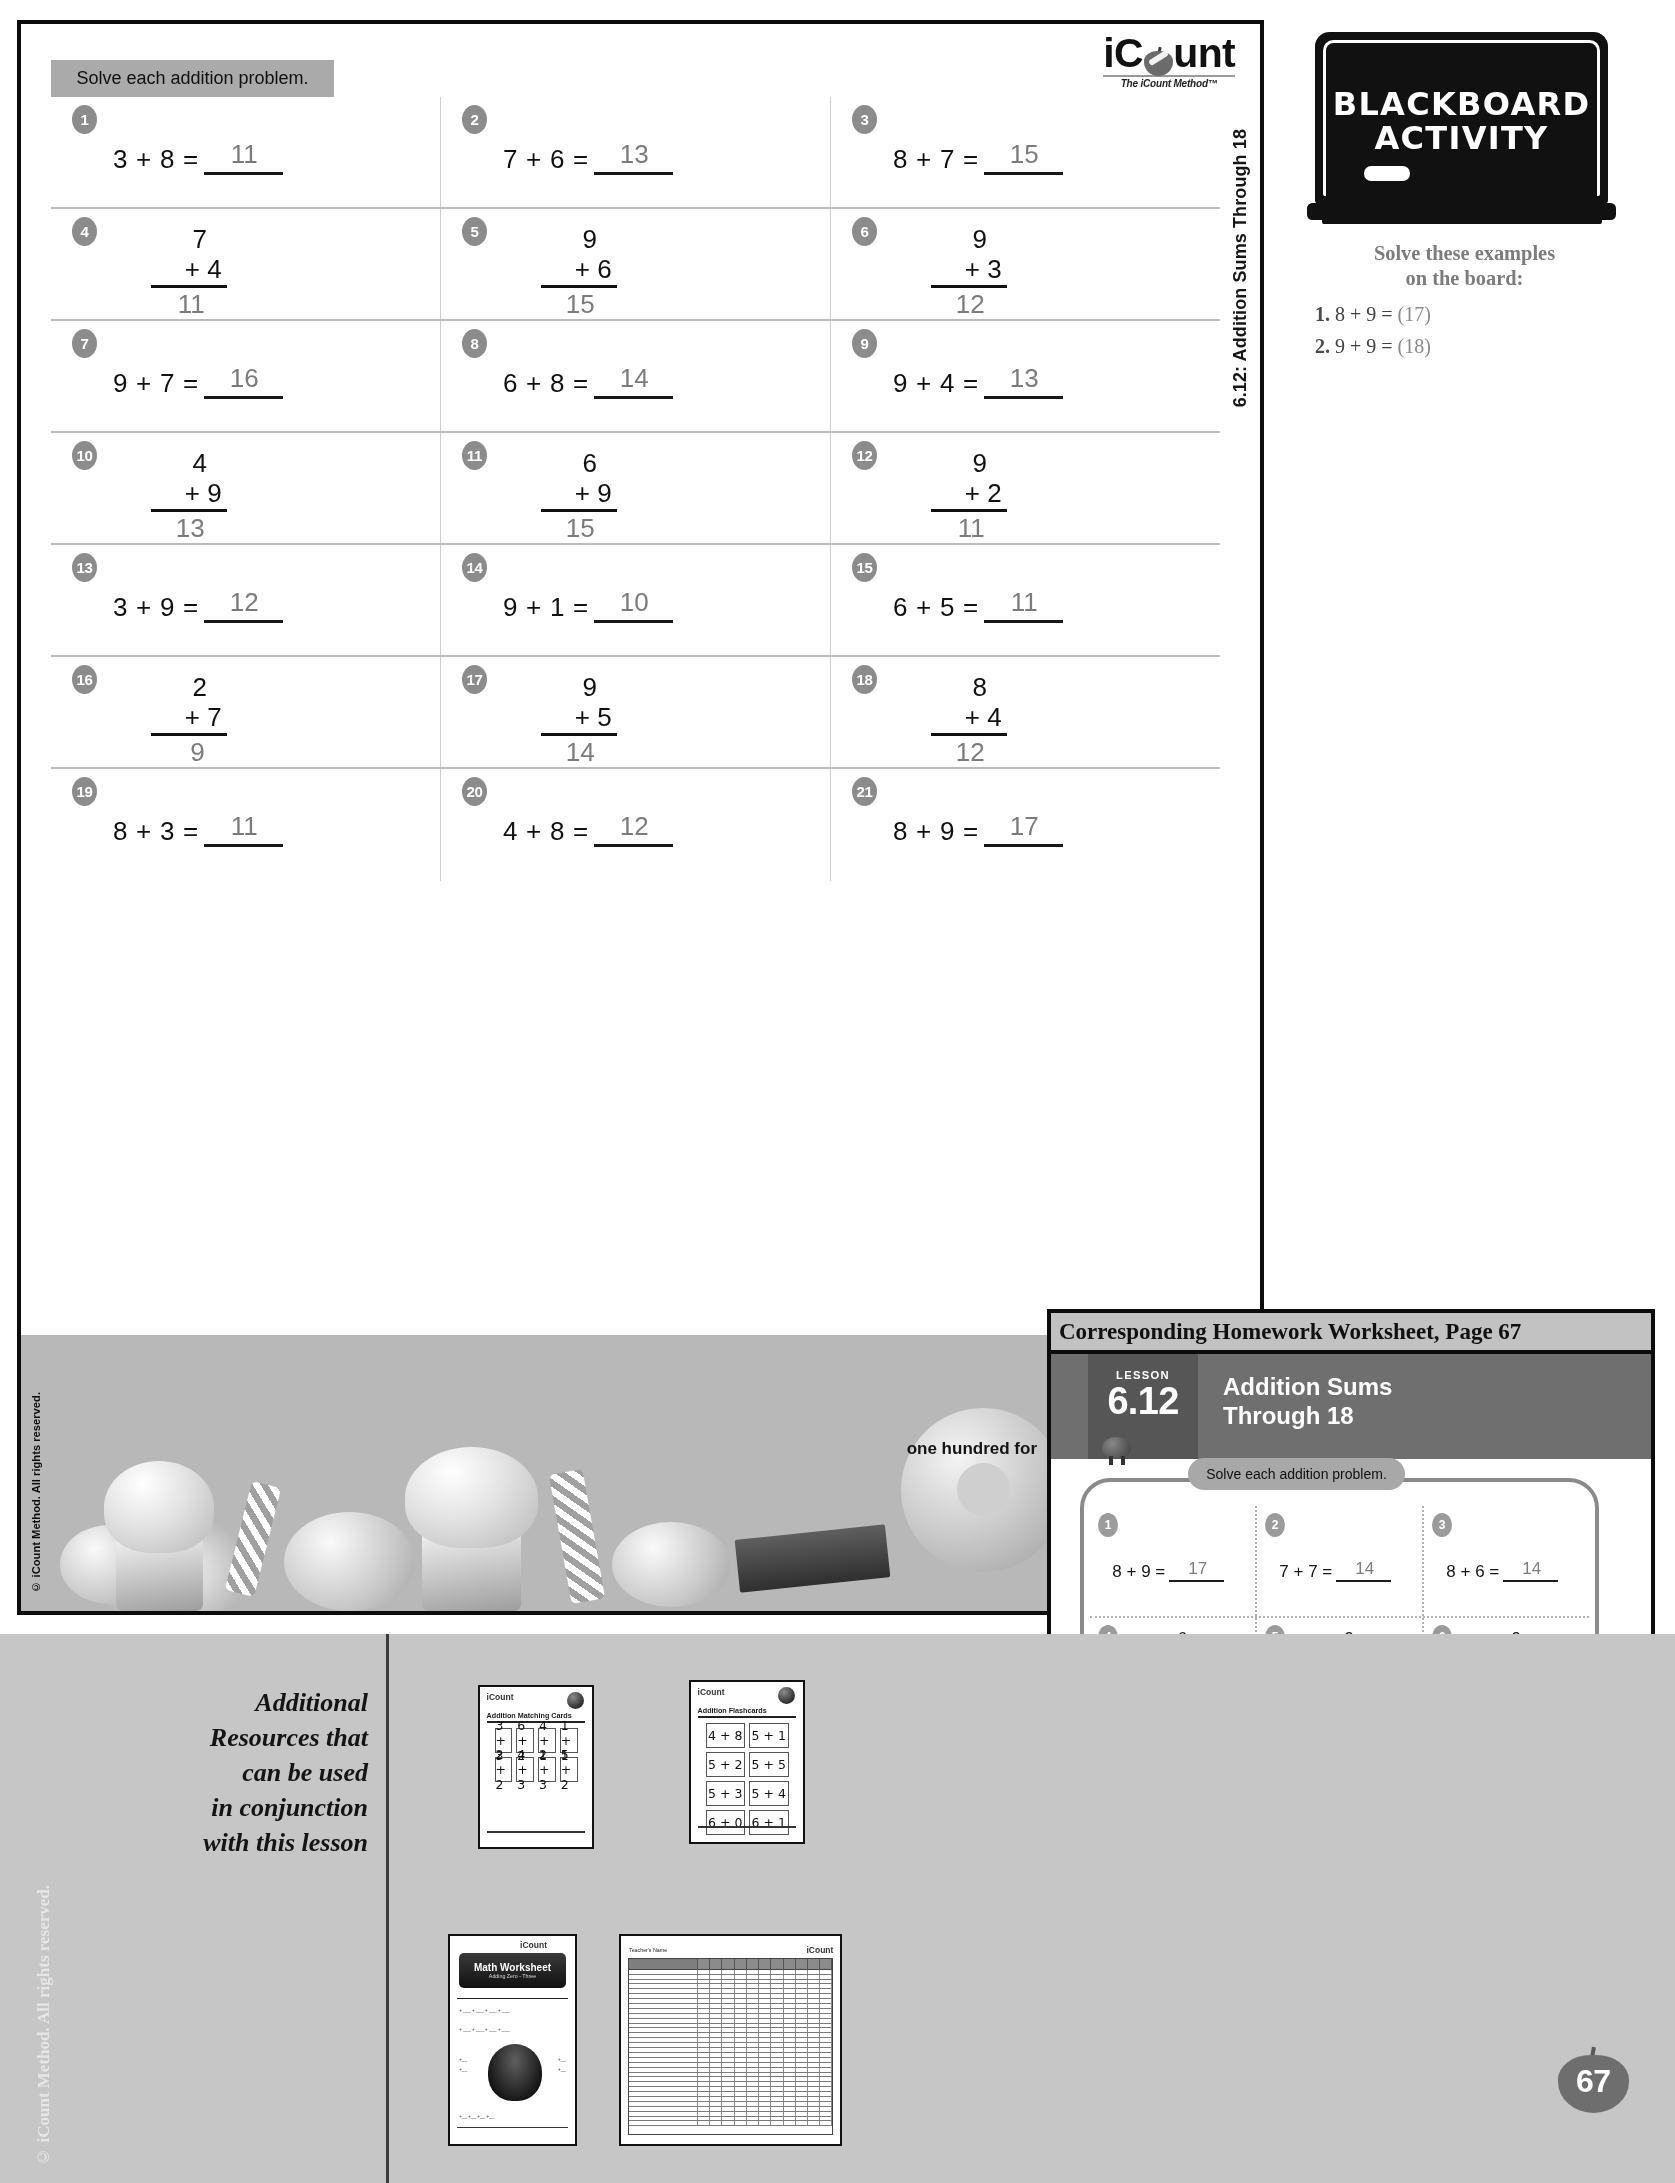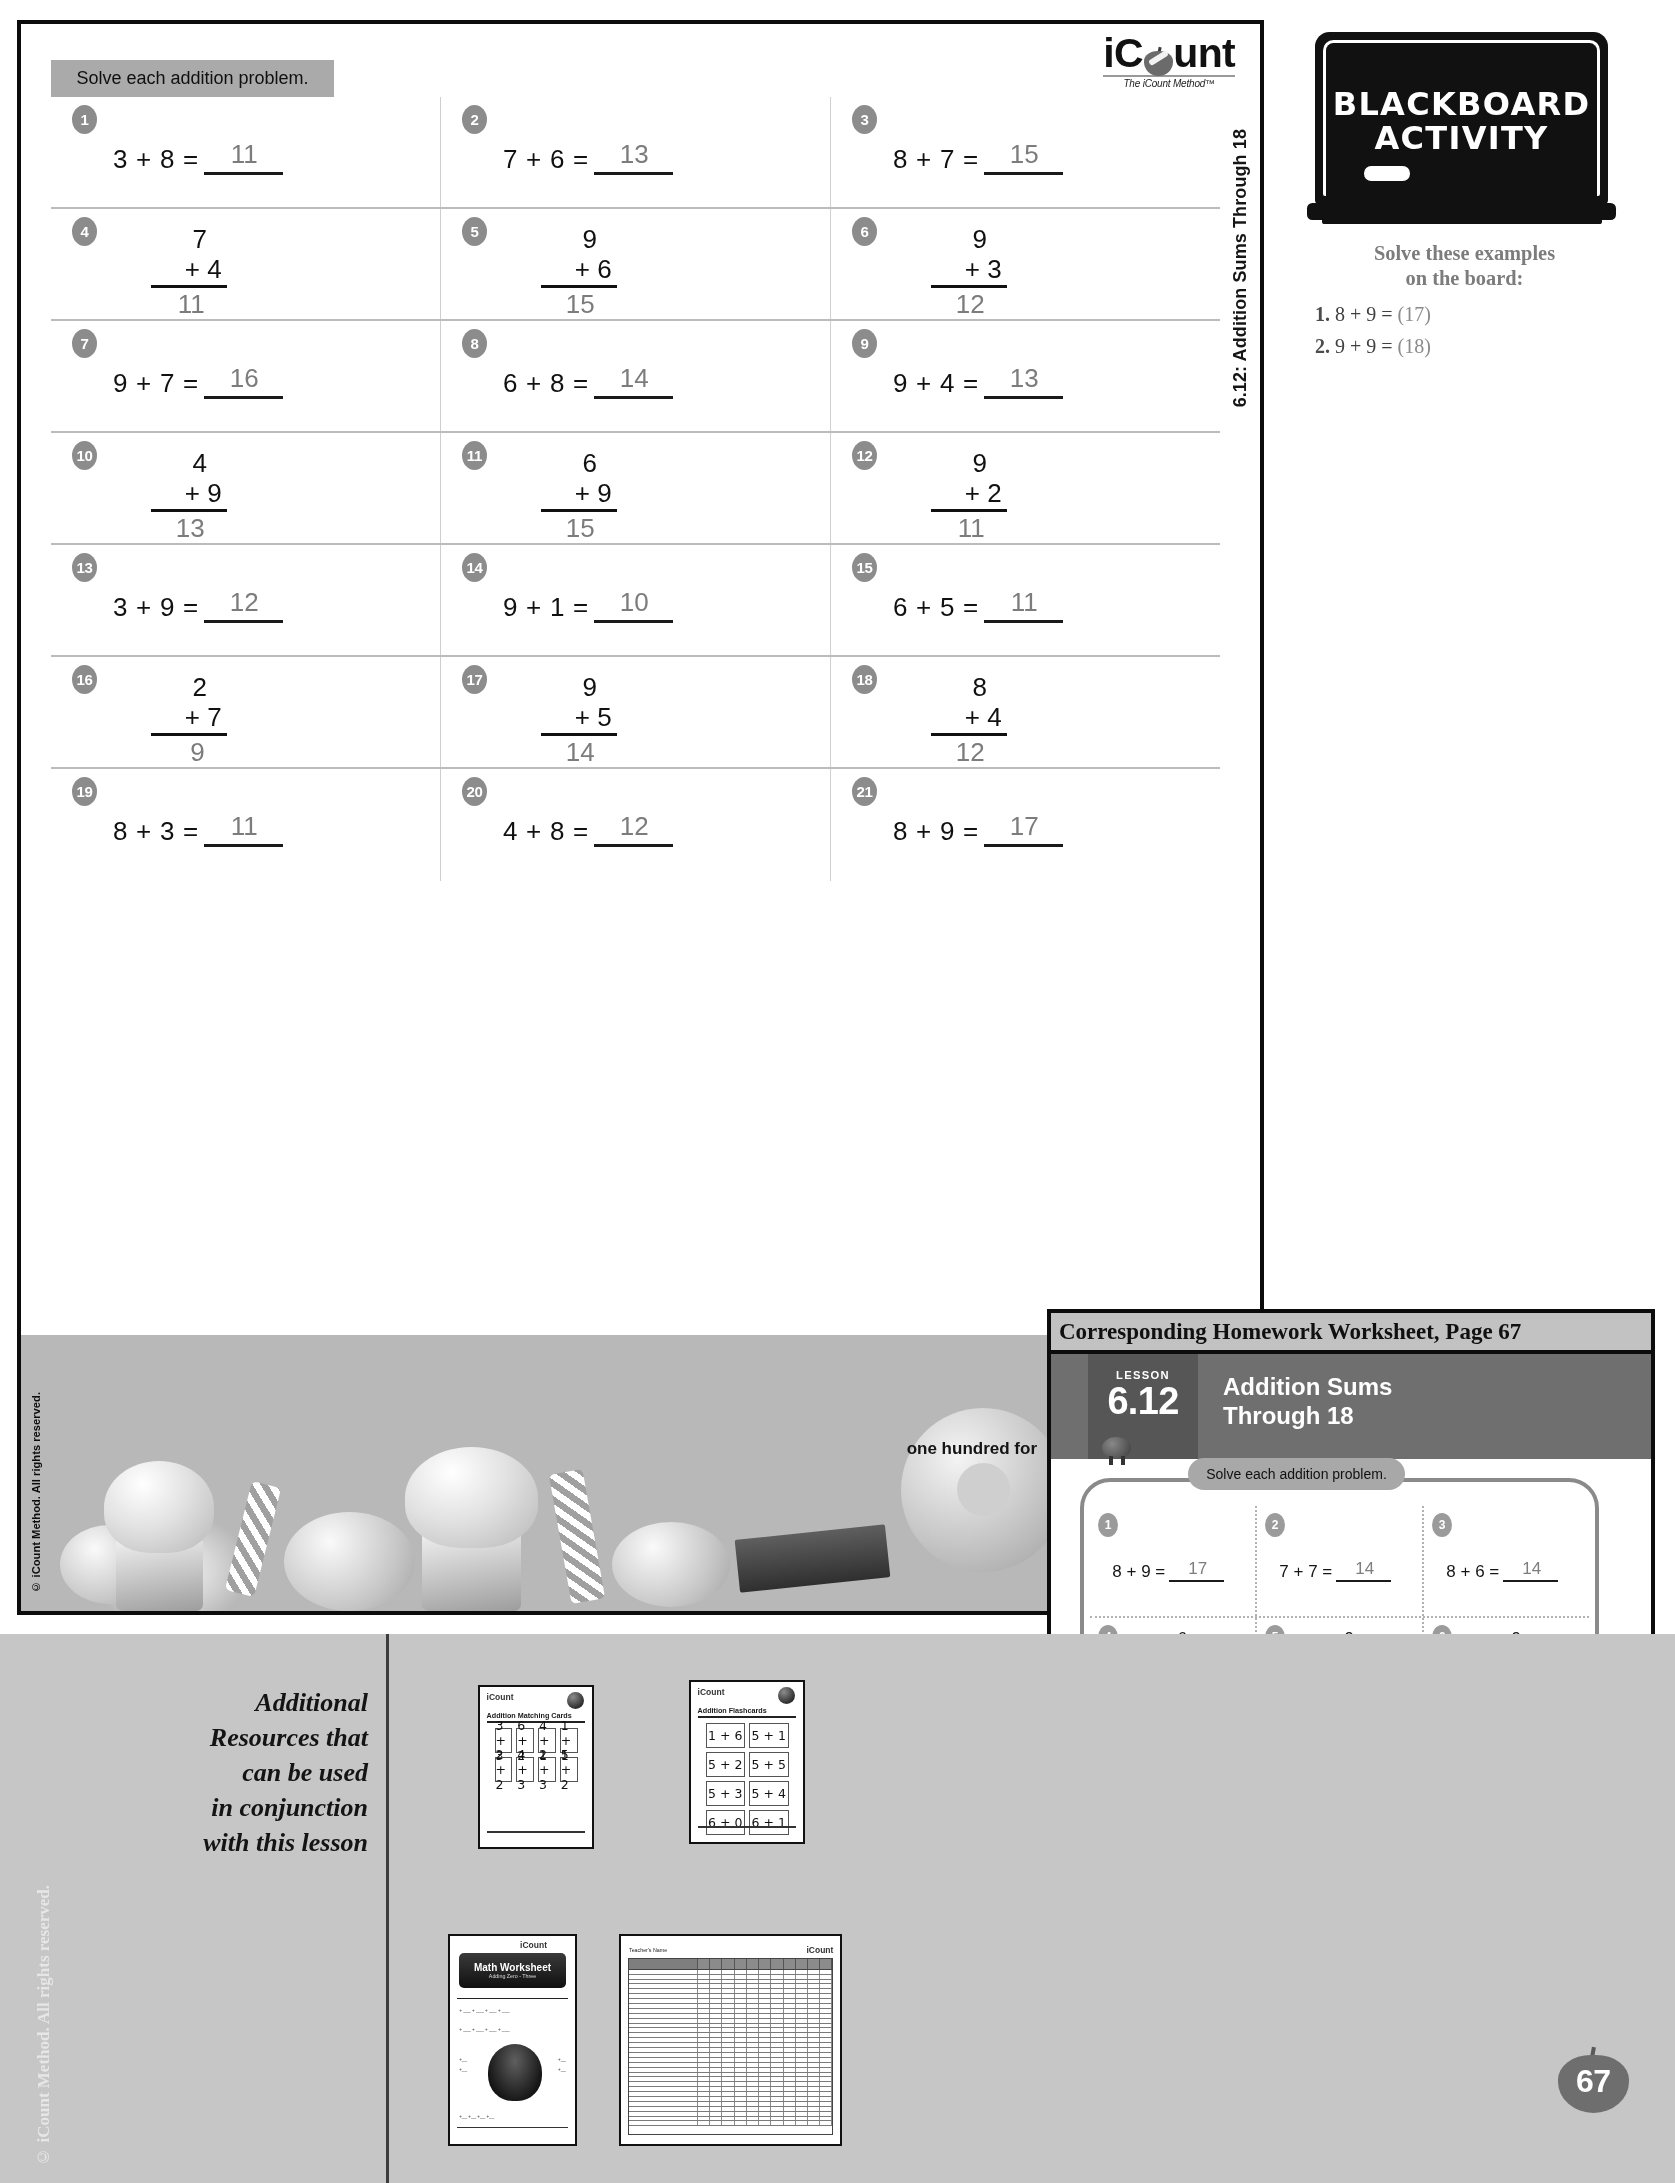--- a/index.html
+++ b/index.html
@@ -22,21 +22,21 @@
 
   
   #logo { position:absolute; right:25px; top:9.2px; text-align:center; }
   #logo-word { font-size:41px; font-weight:700; letter-spacing:-0.7px; color:#111; line-height:41px; font-family:"Liberation Sans", sans-serif; display:flex; align-items:flex-end; }
   #logo-word .ic { }
   #logo-apple { position:relative; display:inline-block; width:29px; height:29px; margin:0 0.7px -2px 0.7px; }
   #logo-apple .body { position:absolute; left:0; top:4px; width:29px; height:25px; background:#6b6b6b; border-radius:48% 48% 52% 52% / 42% 42% 58% 58%; }
   #logo-apple .leafstem { position:absolute; left:14px; top:0px; width:2.6px; height:6.6px; background:#3a3a3a; transform:rotate(12deg); }
   #logo-apple .shine { position:absolute; left:4px; top:8px; width:21px; height:6px; background:#f2f2f2; border-radius:5.3px; transform:rotate(-32deg); }
   #logo-rule { height:2px; background:#9a9a9a; margin-top:0.7px; width:100%; }
-  #logo-tag { font-size:10px; font-weight:400; font-style:italic; color:#222; letter-spacing:-0.2px; margin-top:1.3px; }
+  #logo-tag { font-size:10px; font-weight:700; font-style:italic; color:#222; letter-spacing:-0.2px; margin-top:1.3px; }
 
   
   #lesson-vert {
     position:absolute; right:9.2px; top:105px;
     font-size:18px; font-weight:700; color:#151515;
     writing-mode:vertical-rl; transform:rotate(180deg);
     letter-spacing:0.1px; white-space:nowrap;
   }
 
   
@@ -757,21 +757,21 @@
     <div class="thumb-foot" style="bottom:14.5px;"></div>
   </div>
 
   <div class="thumb" style="left:689px; top:46px; width:116px; height:164px;">
     <div class="stackback" style="left:5.3px; top:-5.3px; width:116px; height:164px; z-index:-1;"></div>
     <div class="thumb-logo">iCount</div>
     <div class="thumb-bird" style="right:8px; top:5.3px;"></div>
     <div class="thumb-title" style="top:24px;">Addition Flashcards</div>
     <div class="thumb-rule" style="top:34px;"></div>
     <div class="thumb-grid" id="tg2" style="left:14.5px; top:41px; right:14.5px; grid-template-columns:1fr 1fr; grid-auto-rows:25px;">
-        <div class="thumb-card">1 + 6</div>
+        <div class="thumb-card">4 + 8</div>
         <div class="thumb-card">5 + 1</div>
         <div class="thumb-card">5 + 2</div>
         <div class="thumb-card">5 + 5</div>
         <div class="thumb-card">5 + 3</div>
         <div class="thumb-card">5 + 4</div>
         <div class="thumb-card">6 + 0</div>
         <div class="thumb-card">6 + 1</div>
       </div>
     <div class="thumb-foot" style="bottom:14.5px;"></div>
   </div>

